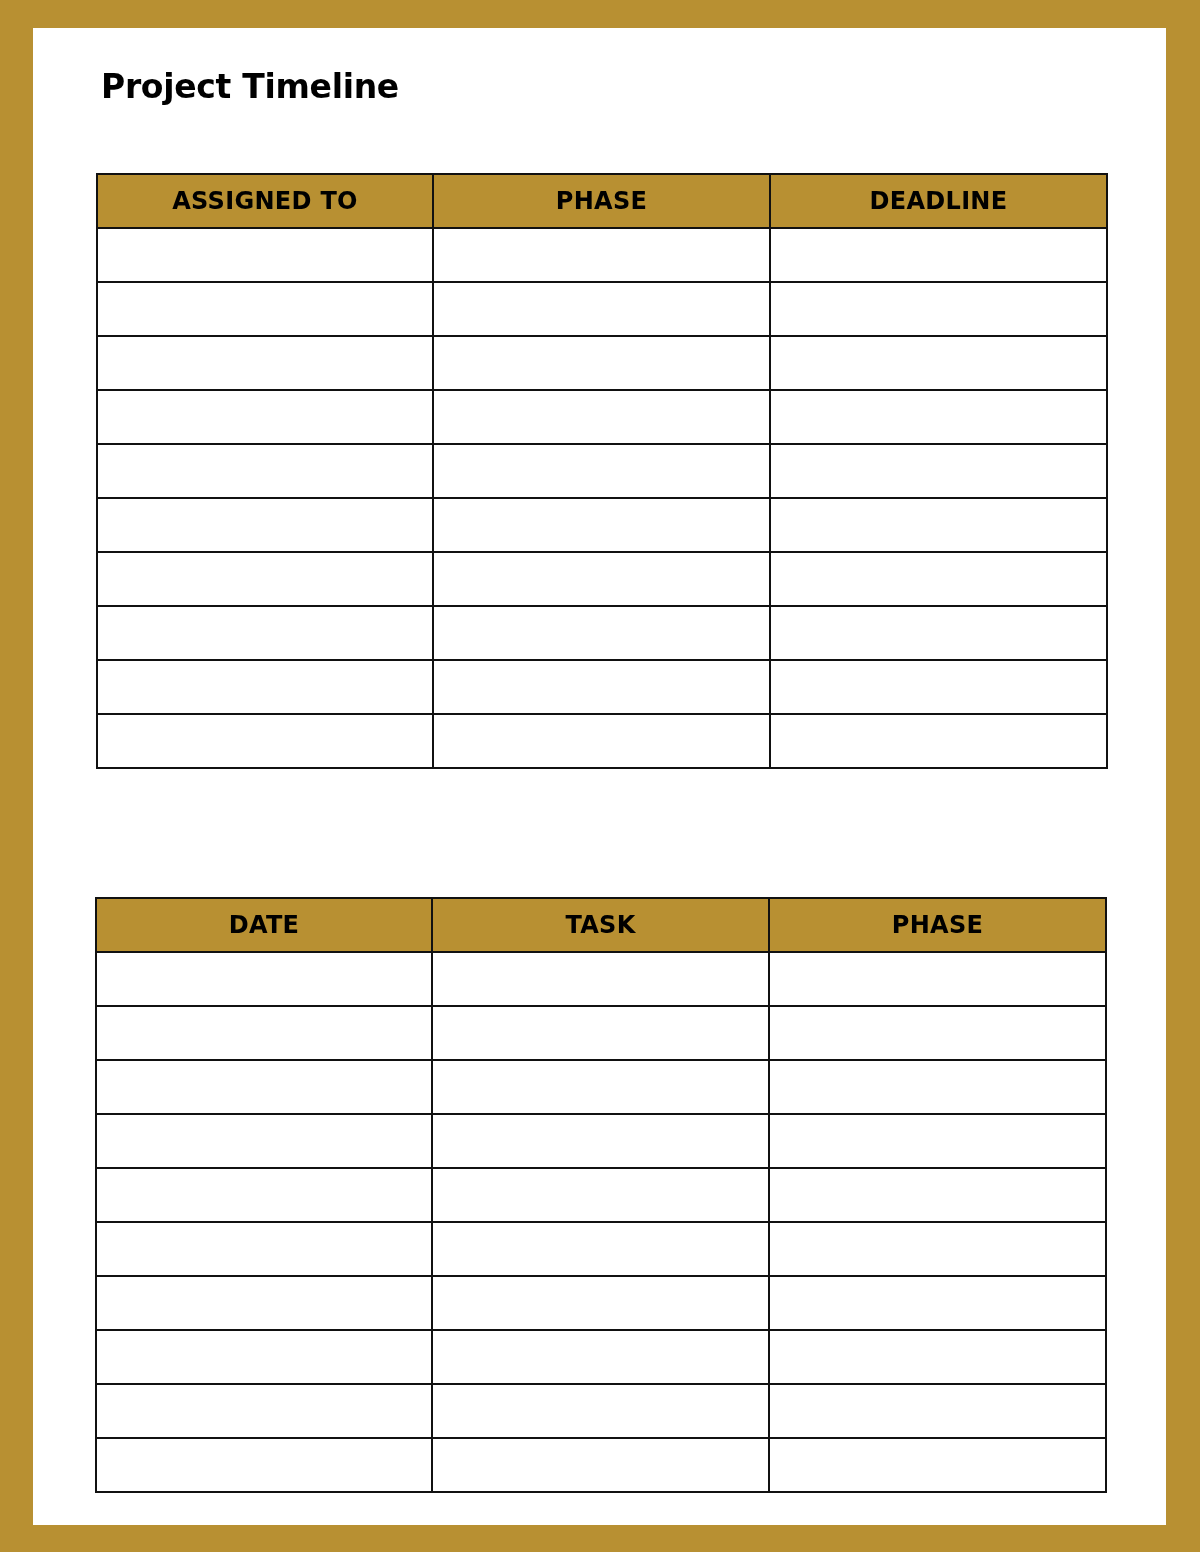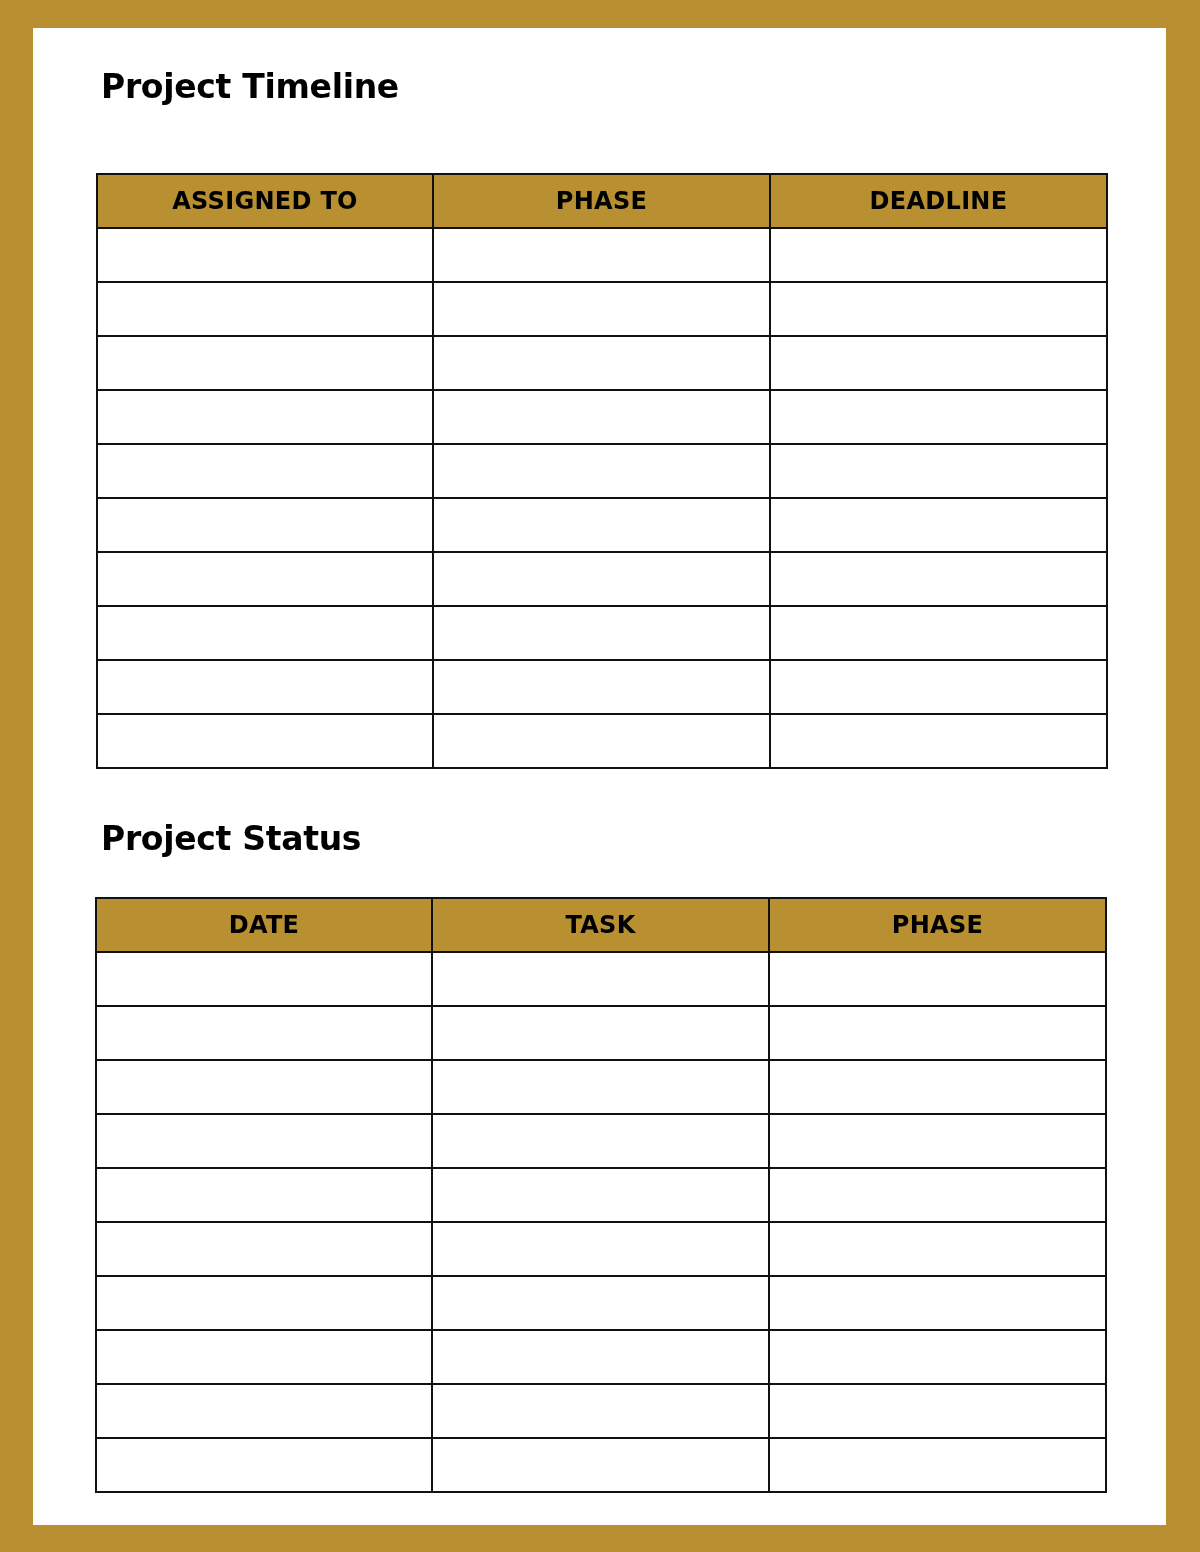--- a/index.html
+++ b/index.html
@@ -98,21 +98,20 @@
           <td></td>
         </tr>
         <tr>
           <td></td>
           <td></td>
           <td></td>
         </tr>
       </tbody>
   </table>
 
-  <h1 class="title" style="left:68px; top:794px;">Project Status</h1>
 
   <table class="grid" style="left:62px; top:857px; width:1010px;margin-top:12px;">
     <colgroup>
         <col style="width:336px">
         <col style="width:337px">
         <col style="width:337px">
       </colgroup>
     <thead>
       <tr>
         <th>DATE</th>

